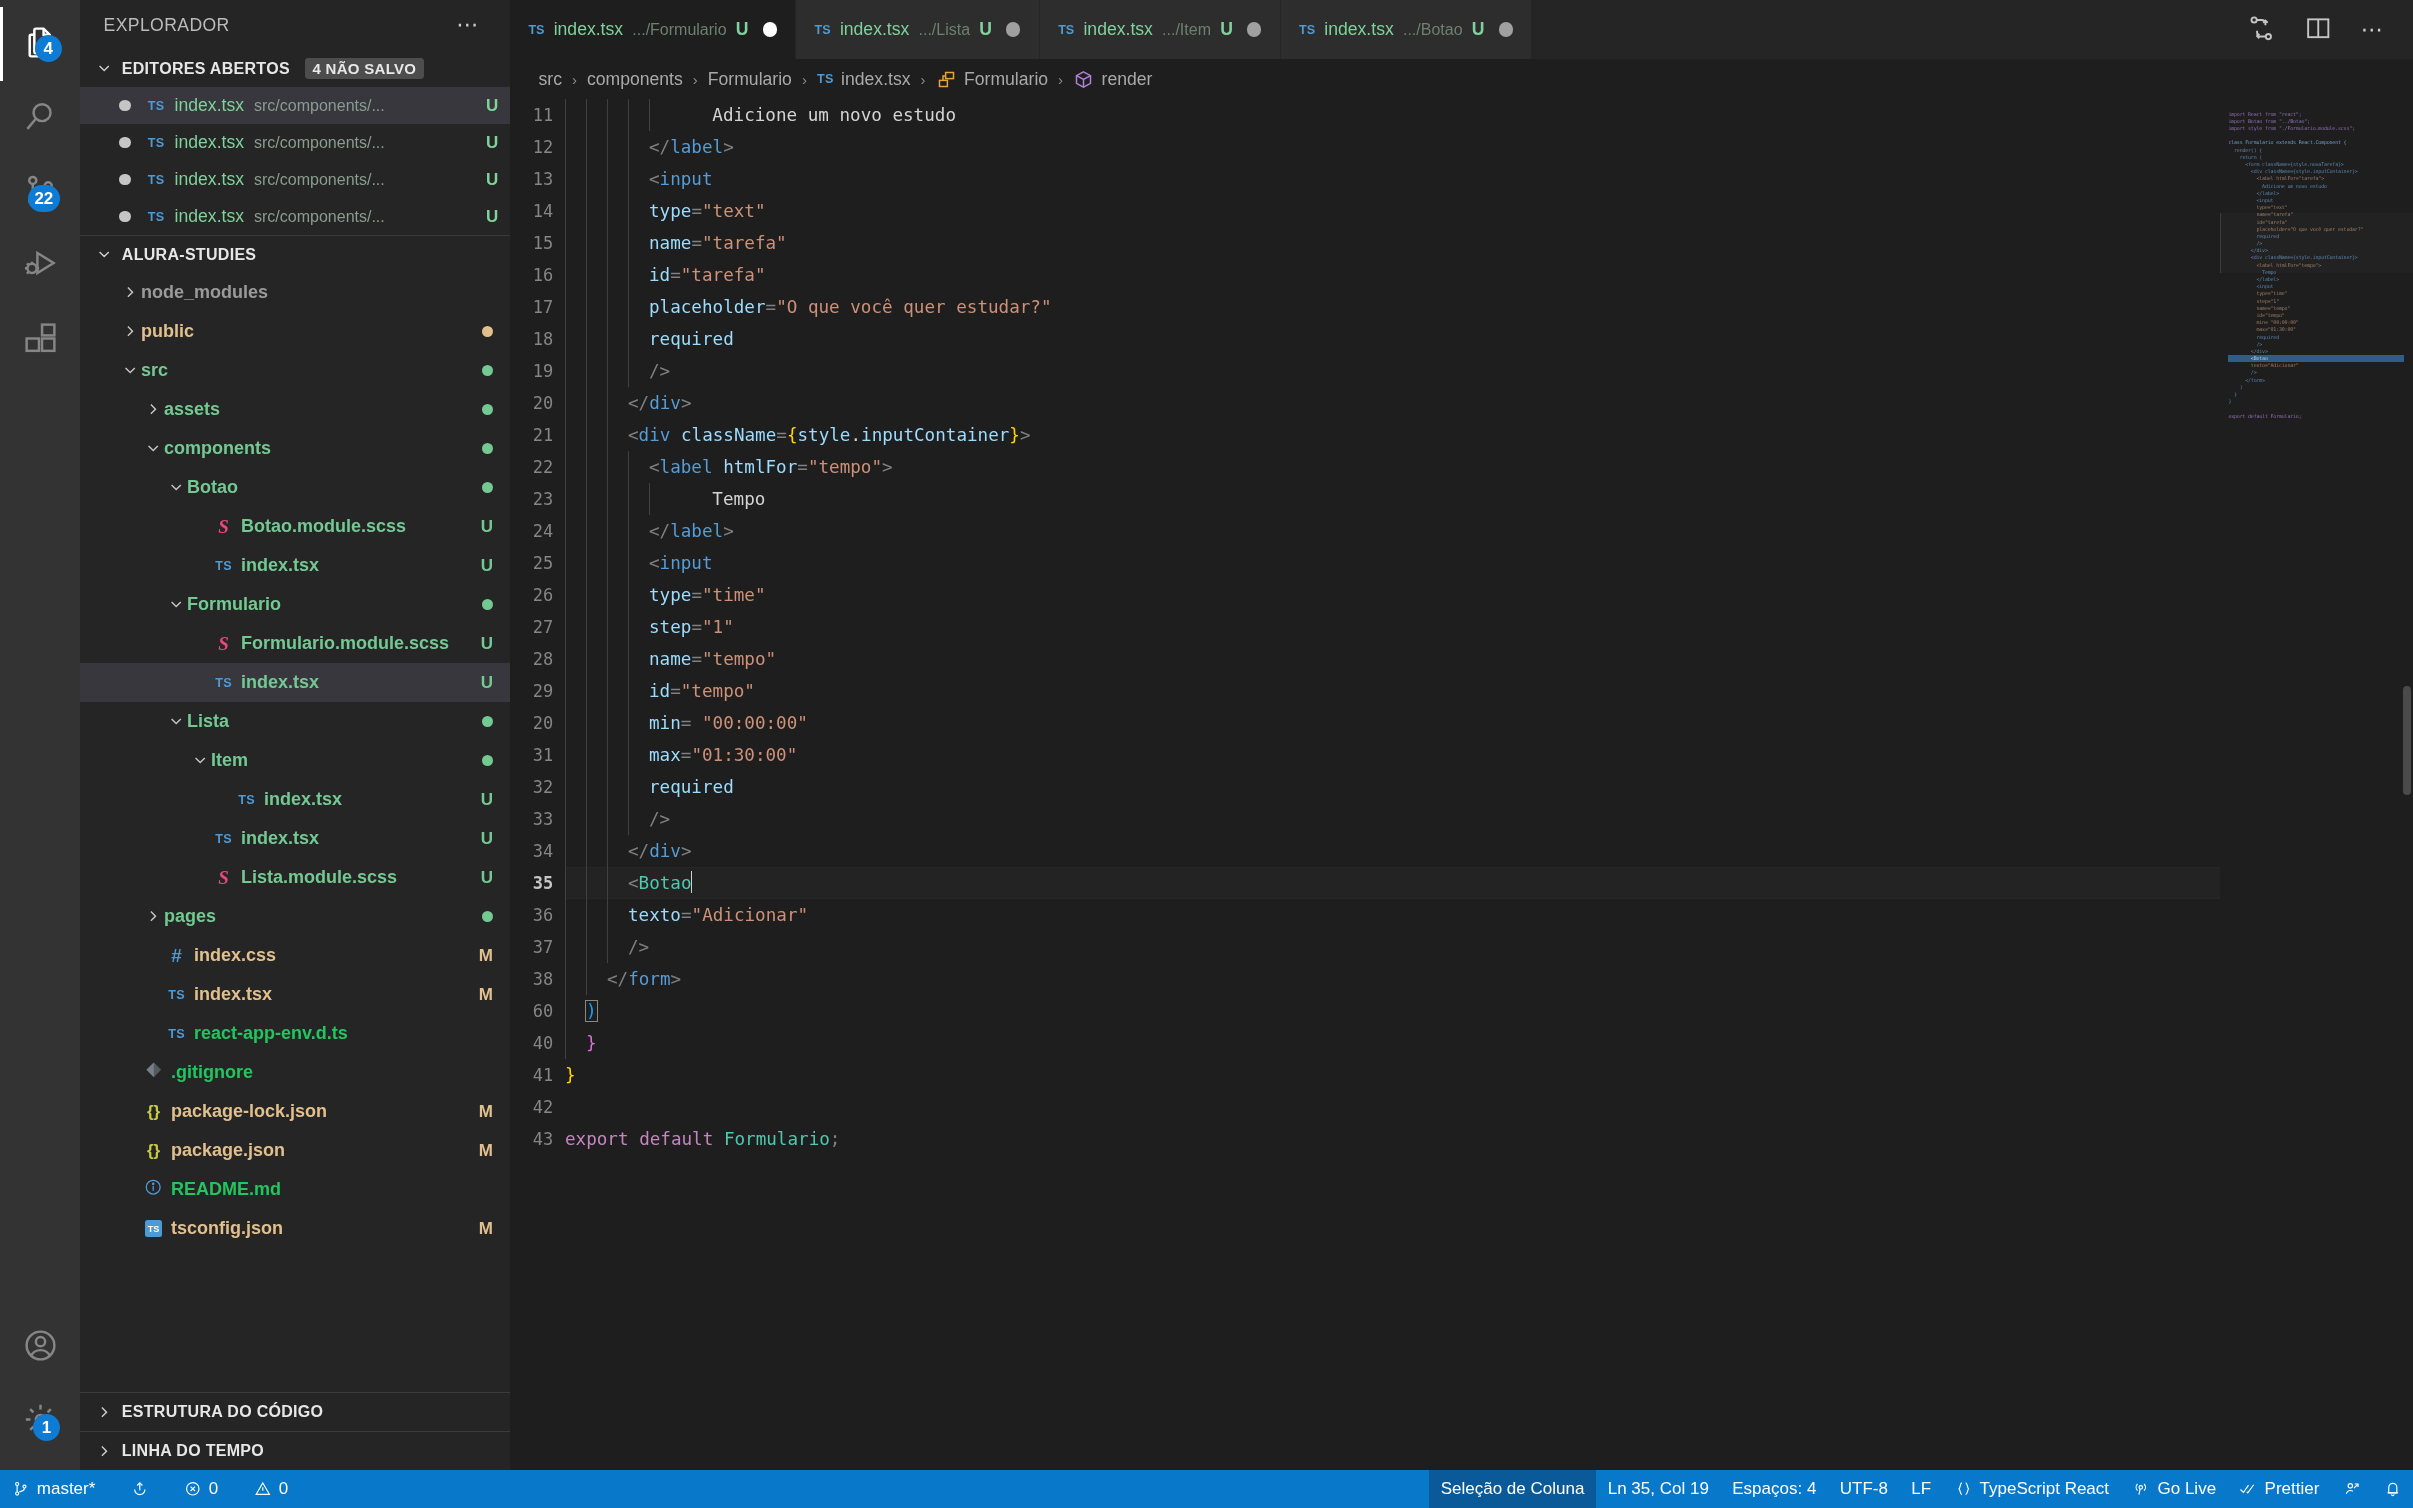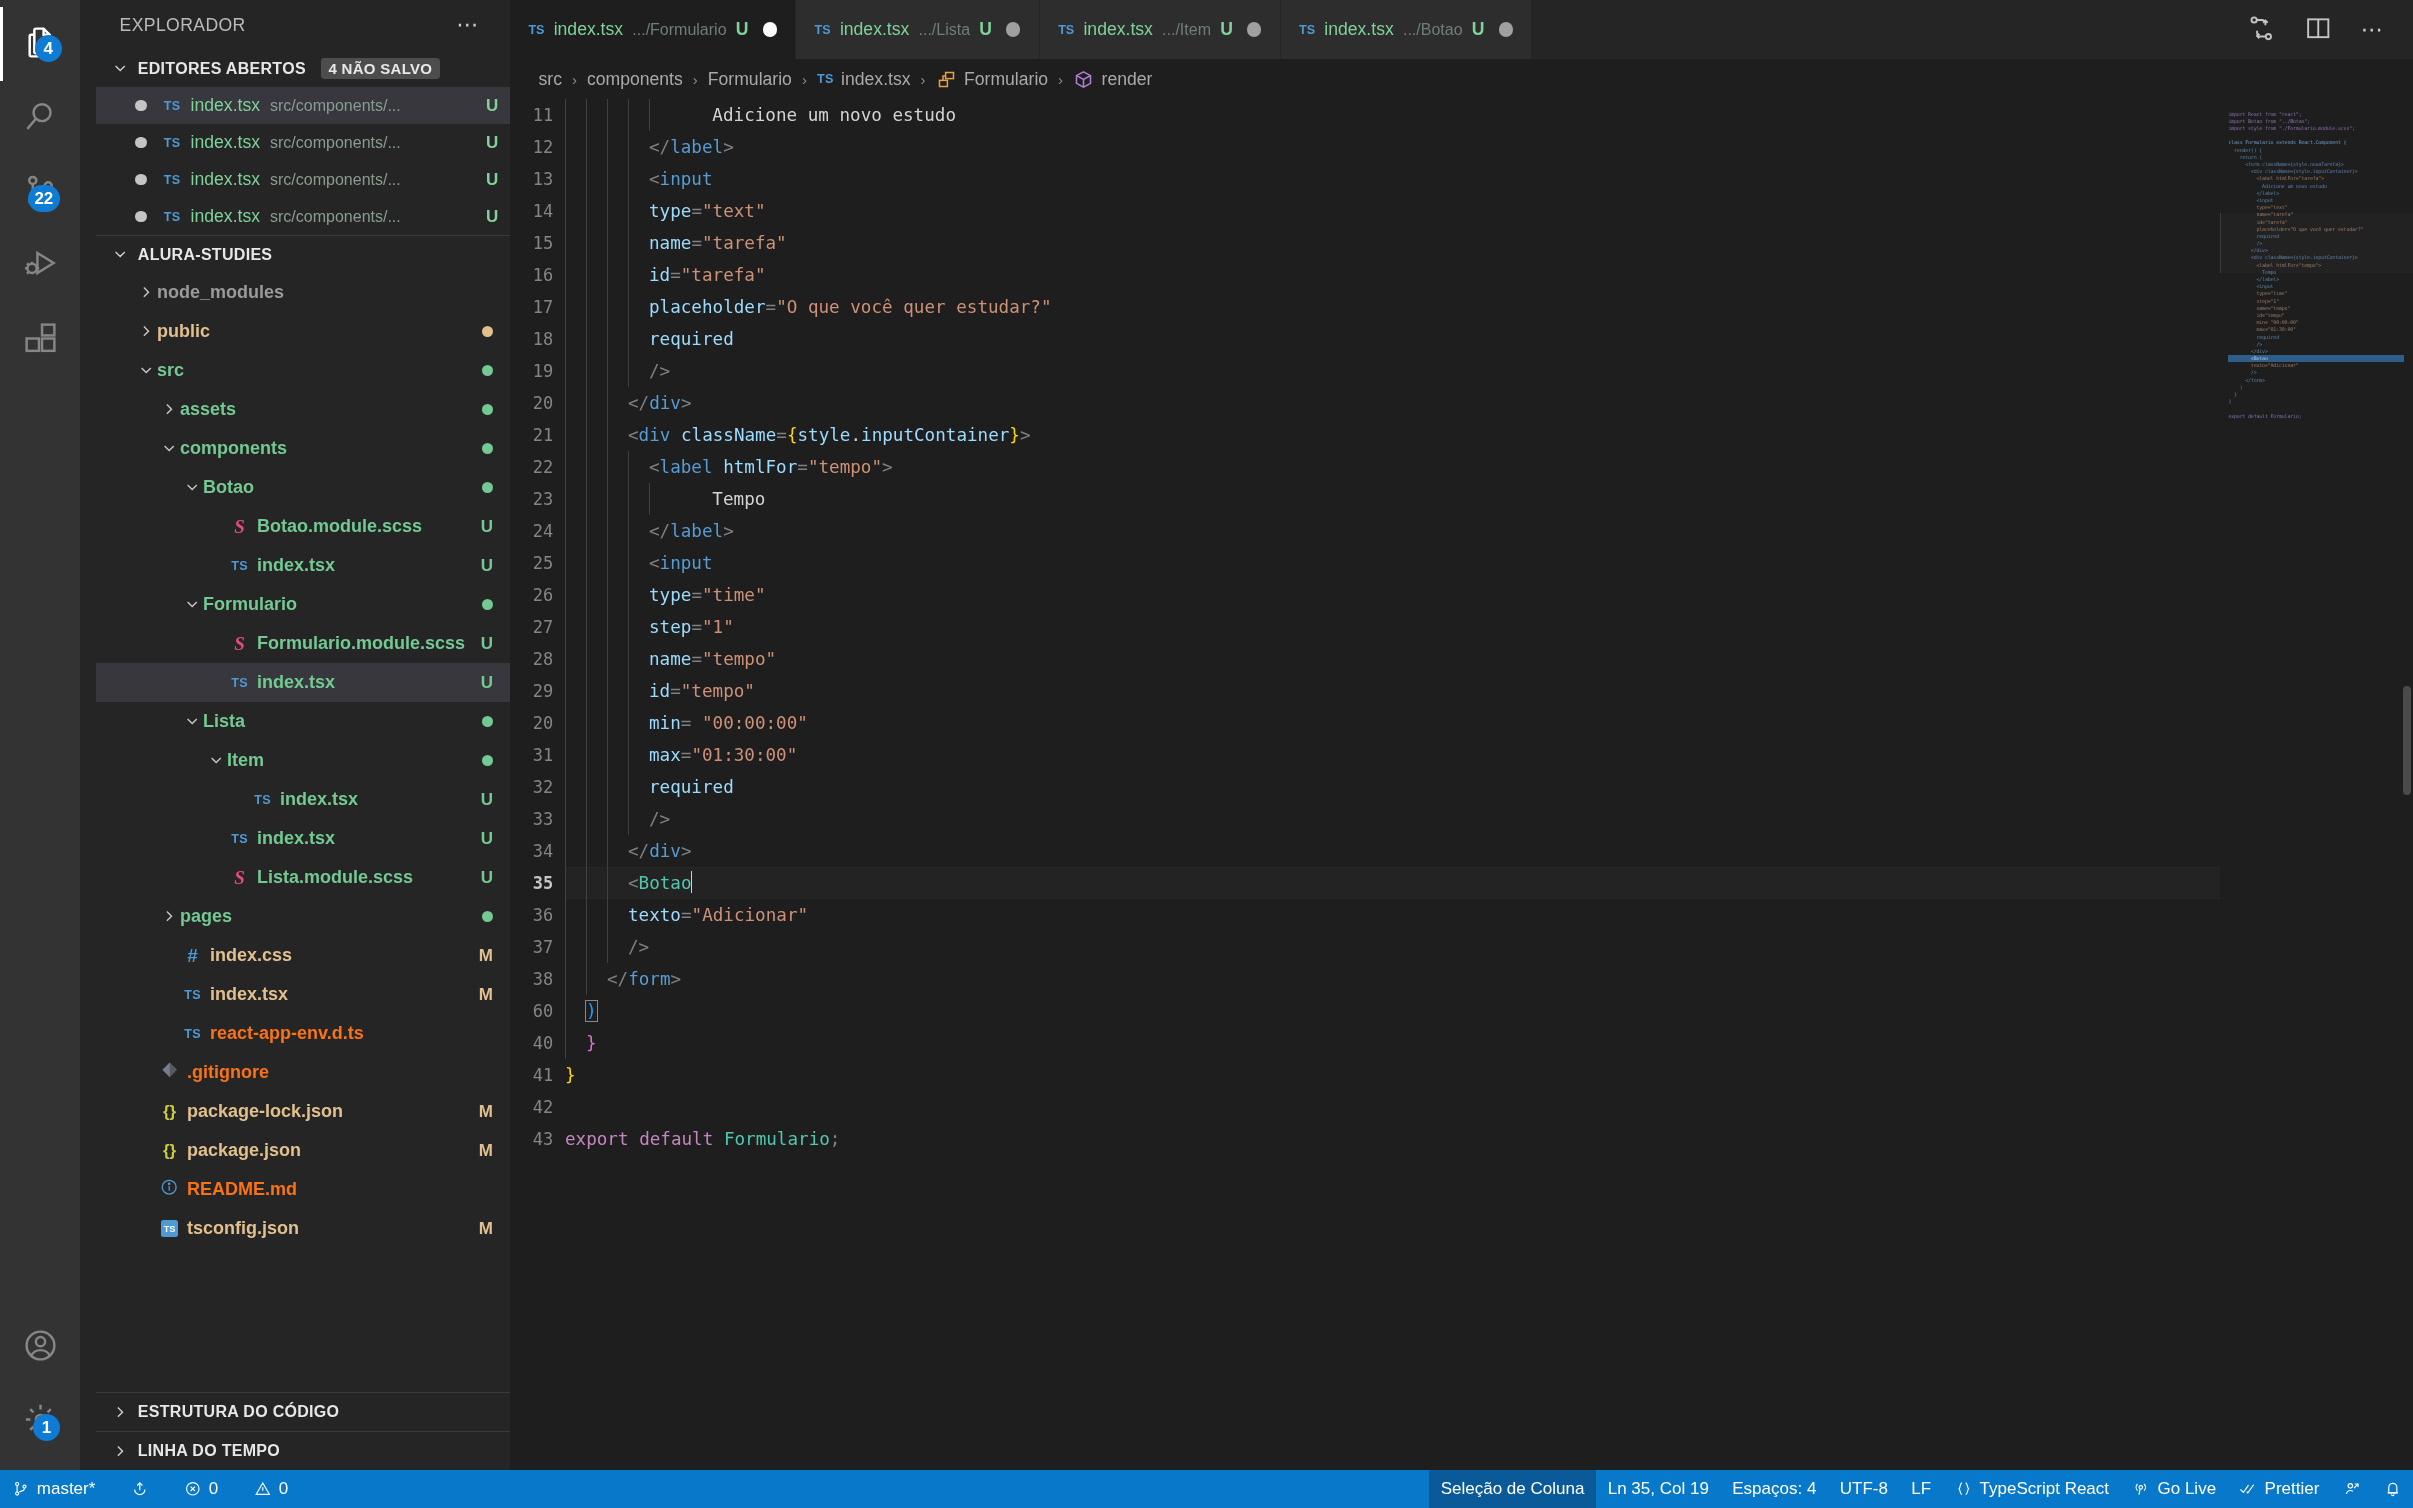--- a/index.html
+++ b/index.html
@@ -31,21 +31,21 @@
   }
   .ab-badge {
     position:absolute; right:18.4px; bottom:18.4px;
     background:#0e7bd4; color:#fff; border-radius:17px; min-width:27px; height:27px;
     font-size:17px; font-weight:700; display:flex; align-items:center; justify-content:center;
     padding:0 6.7px; line-height:1;
   }
   .ab-badge.small { right:20px; bottom:17px; }
 
   
-  .sidebar { width:430px; background:#252526; flex:none; display:flex; flex-direction:column; min-height:0;padding-left:16px; }
+  .sidebar { width:430px; background:#252526; flex:none; display:flex; flex-direction:column; min-height:0; }
   .sb-title {
     height:50px; display:flex; align-items:center; justify-content:space-between;
     padding:0 30px 0 23.5px; flex:none;
   }
   .sb-title-text { font-size:17.6px; letter-spacing:0.4px; color:#bbbbbb; }
   .dots-icon { color:#cccccc; font-size:22px; letter-spacing:1.7px; line-height:1; cursor:pointer; }
 
   
   .section-head {
     height:37px; display:flex; align-items:center; gap:8.4px; padding-left:15px; flex:none;
@@ -77,21 +77,21 @@
     height:39px; display:flex; align-items:center; cursor:pointer; font-size:18px;
     padding-right:17px; position:relative; white-space:nowrap;
   }
   .tree-row.selected { background:#37373d; }
   .tree-row .twisty { width:22px; flex:none; display:flex; align-items:center; justify-content:center; }
   .tree-row .twisty svg { stroke:#c5c5c5; fill:none; stroke-width:1.9; }
   .tree-row .fi { width:25px; flex:none; display:flex; align-items:center; justify-content:center; margin-right:5px; }
   .tree-row .lbl { flex:1; overflow:hidden; text-overflow:ellipsis;font-weight:bold; }
   .tree-row .badge { font-weight:700; font-size:17px; flex:none; margin-left:6.7px; }
   .dot-badge { width:11px; height:11px; border-radius:50%; flex:none; margin-left:6.7px; }
-  .c-green { color:#73c991; } .c-tan { color:#e2c08d; } .c-grey { color:#9a9a9a; } .c-white { color:#f97316; }
+  .c-green { color:#73c991; } .c-tan { color:#e2c08d; } .c-grey { color:#9a9a9a; } .c-white { color:#22c55e; }
   .bg-green { background:#73c991; } .bg-tan { background:#e2c08d; }
 
   .ico-ts { color:#4d9ad4; font-size:12.6px; font-weight:700; letter-spacing:0.3px; }
   .ico-scss { color:#e8497e; font-size:19px; font-family:"Liberation Serif", serif; font-style:italic; font-weight:700; }
   .ico-hash { color:#4d9ad4; font-size:19px; font-weight:700; }
   .ico-json { color:#cbcb41; font-size:17px; font-weight:700; }
   .ico-git { color:#8a9199; font-size:17px; }
   .ico-md { color:#4d9ad4; font-size:17px; }
   .ico-tscfg { width:17.6px; height:17.6px; background:#4d9ad4; border-radius:2.5px;
      color:#fff; font-size:9.2px; font-weight:700; display:flex; align-items:center; justify-content:center; }

